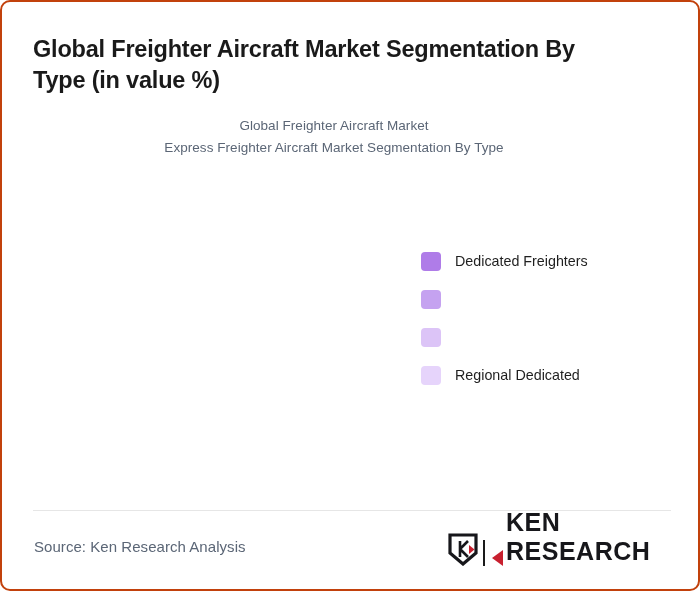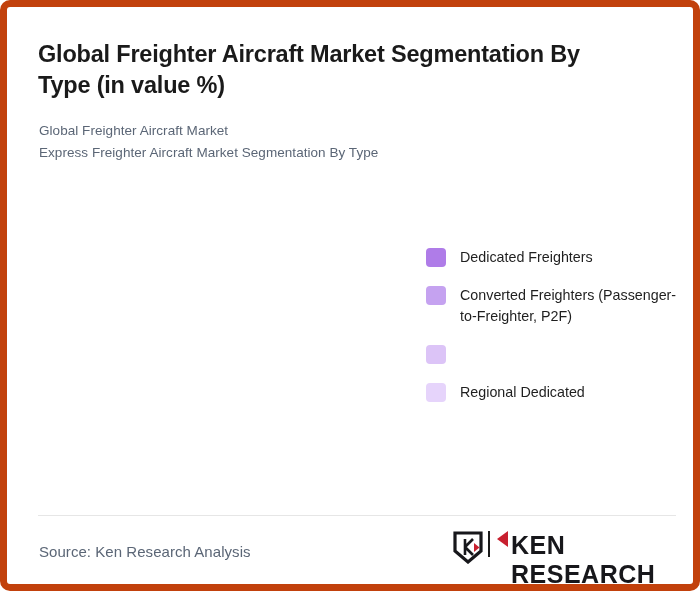--- a/index.html
+++ b/index.html
@@ -9,21 +9,21 @@
   }
   body {
     font-family: "Liberation Sans", sans-serif;
     -webkit-font-smoothing: antialiased;
   }
   .page {
     position: relative;
     width: 700px;
     height: 591px;
     background: #ffffff;
-    border: 7px solid #c2410c;
+    border: 2px solid #c2410c;
     border-radius: 10px;
     box-sizing: border-box;
     overflow: hidden;
   }
   .chart-title {
     position: absolute;
     left: 31px;
     top: 32px;
     width: 600px;
     font-size: 23.5px;
@@ -36,40 +36,41 @@
     position: absolute;
     left: 32px;
     top: 113px;
     width: 600px;
   }
   .subtitle-line {
     font-size: 13.5px;
     color: #5b6676;
     line-height: 1.62;
     letter-spacing: 0.05px;
+    text-align: center;
   }
   .donut-wrap {
     position: absolute;
     left: 28px;
     top: 178px;
     width: 310px;
     height: 310px;
   }
   .donut-svg {
     display: block;
   }
   .center-label {
     font-size: 15.5px;
     fill: #2b2b2b;
     font-family: "Liberation Sans", sans-serif;
   }
   .legend {
     position: absolute;
     left: 419px;
-    top: 240px;
+    top: 249px;
     width: 262px;
   }
   .legend-item {
     display: flex;
     align-items: flex-start;
     margin-bottom: 18px;
   }
   .legend-swatch {
     width: 20px;
     height: 19px;
@@ -97,21 +98,21 @@
     top: 536px;
     font-size: 15px;
     color: #5b6676;
     letter-spacing: 0.05px;
   }
   .logo {
     position: absolute;
     left: 446px;
     top: 524px;
     display: flex;
-    align-items: flex-start;
+    align-items: flex-end;
     height: 40px;
   }
   .logo-badge {
     flex: 0 0 auto;
   }
   .logo-divider {
     width: 2px;
     height: 26px;
     background: #1a1a1a;
     margin: 0 7px 0 5px;
@@ -147,21 +148,20 @@
   </div>
 
 
   <div class="legend" id="legend">
       <div class="legend-item">
         <span class="legend-swatch" style="background: rgb(175, 124, 232);"></span>
         <span class="legend-label">Dedicated Freighters</span>
       </div>
       <div class="legend-item">
         <span class="legend-swatch" style="background: rgb(197, 162, 240);"></span>
-        <span class="legend-label">Converted Freighters (Passenger-to-Freighter, P2F)</span>
       </div>
       <div class="legend-item">
         <span class="legend-swatch" style="background: rgb(220, 196, 247);"></span>
       </div>
       <div class="legend-item">
         <span class="legend-swatch" style="background: rgb(230, 212, 251);"></span>
         <span class="legend-label">Regional Dedicated</span>
       </div>
     </div>
 

